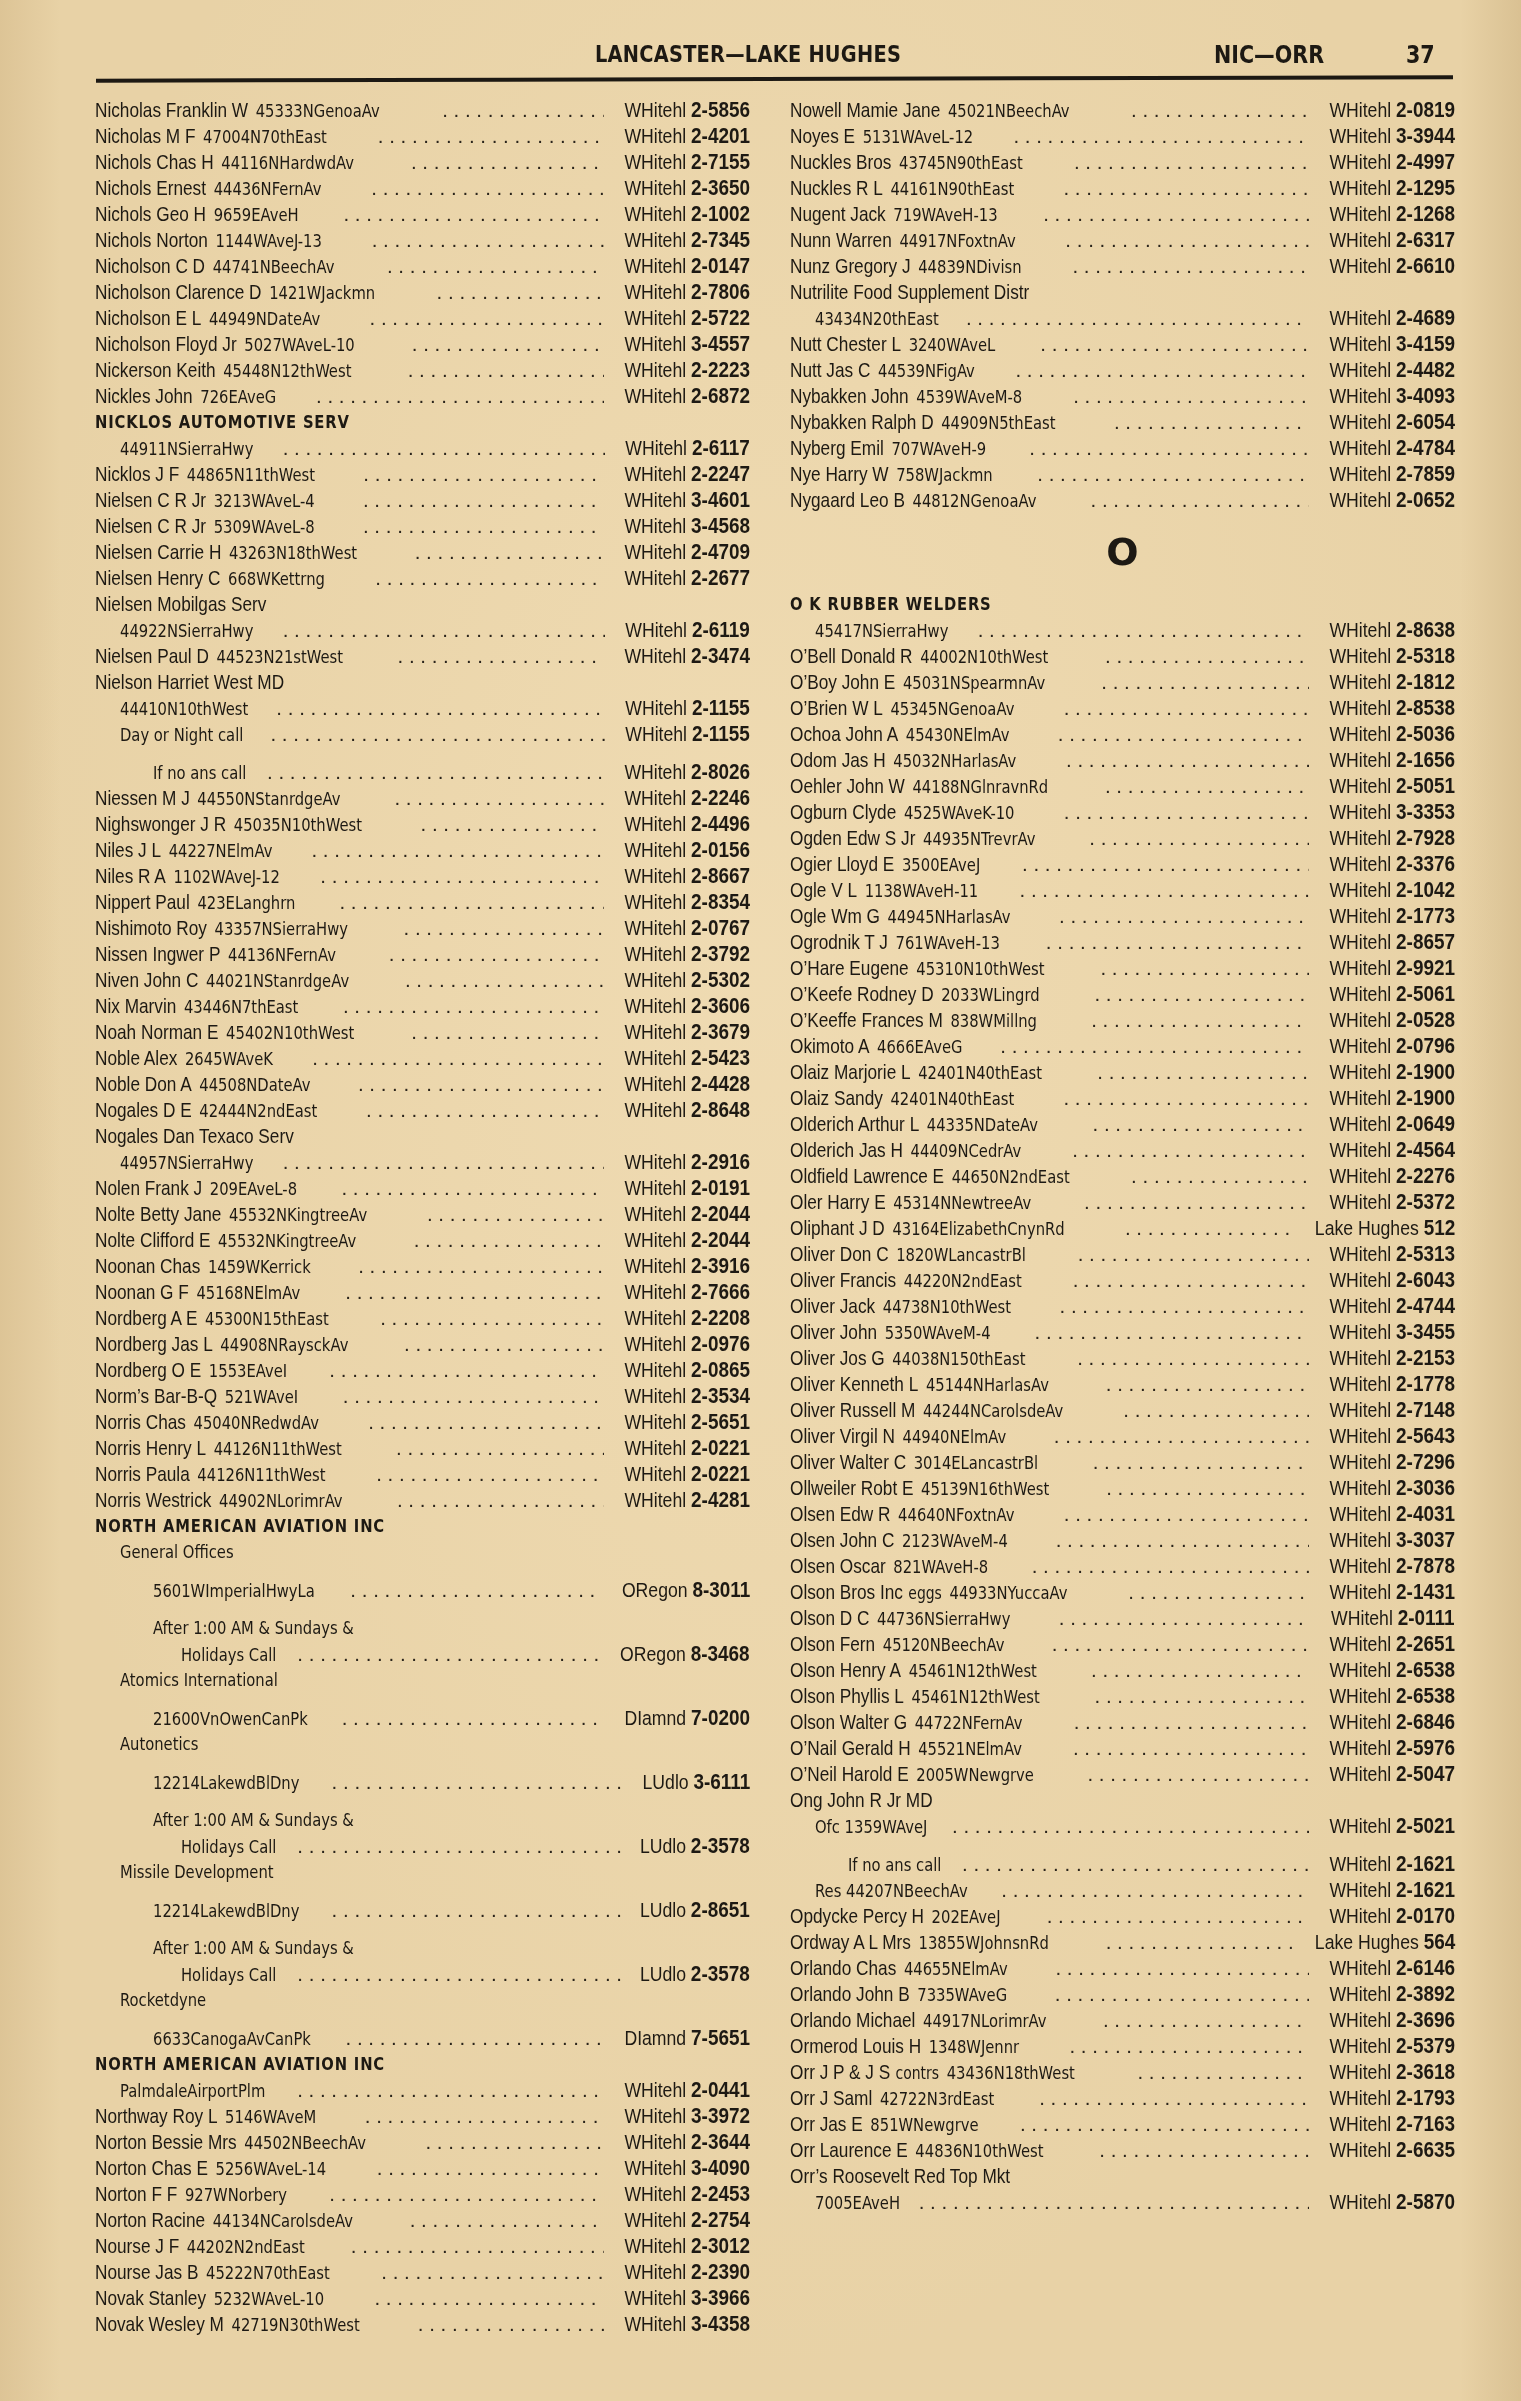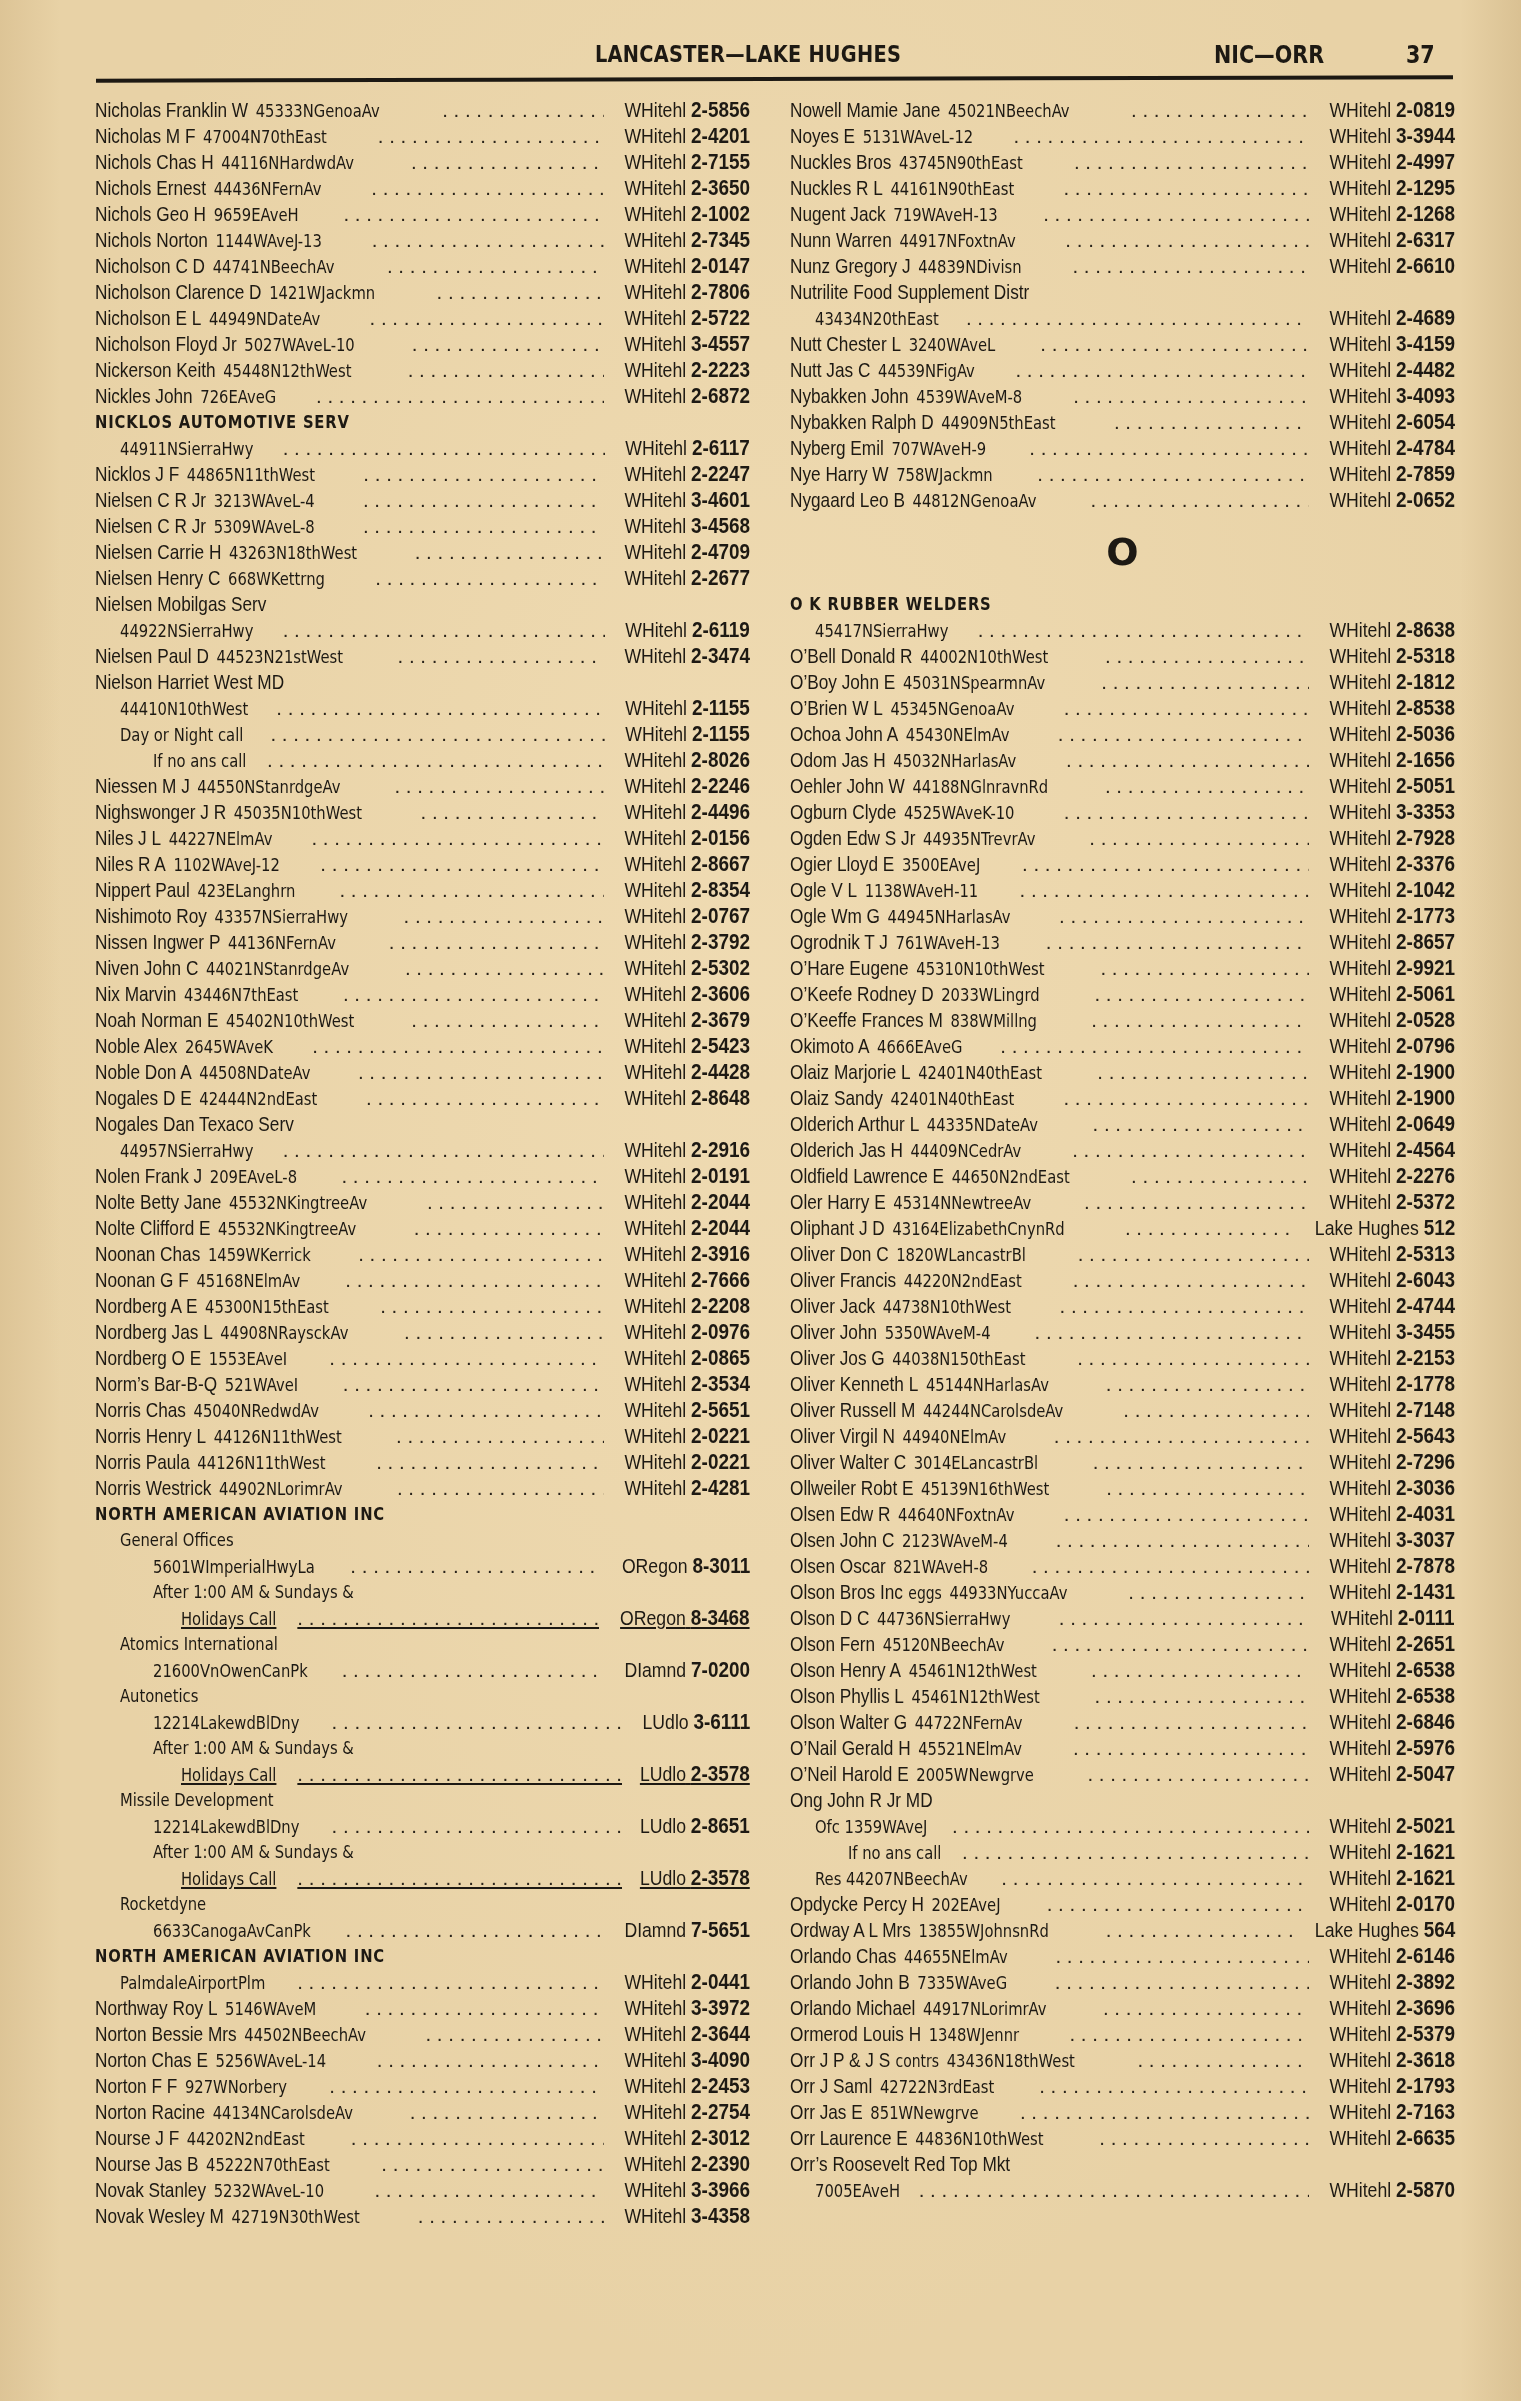--- a/index.html
+++ b/index.html
@@ -49,22 +49,22 @@
   .row .txt { transform: scaleX(0.82); transform-origin: left center; display: inline-block; flex: 0 0 auto; }
   .row .lead { flex: 1 1 auto; overflow: hidden; letter-spacing: 4px; color: #2a241b; }
   .row .lead::after { content: ". . . . . . . . . . . . . . . . . . . . . . . . . . . . . . . . . . . . . . . . . . . . . . . . . . . . . . . . . . . ."; letter-spacing: 0; }
   .row .phone { flex: 0 0 auto; text-align: right; font-size: 20.5px; transform: scaleX(0.86); transform-origin: right center; }
   .row .phone .exch { }
   .row .phone .num { font-weight: bold; font-size: 22px; }
   .name { font-size: 21px; }
   .addr { margin-left: 9.3px; font-family: "DejaVu Sans", sans-serif; font-size: 18px; }
   .note { margin-left: 6.6px; font-family: "DejaVu Sans", sans-serif; font-size: 17px; }
   .indent1 { padding-left: 25px; align-items: center; }
-  .indent2 { padding-left: 58px; }
-  .indent3 { padding-left: 86px; text-decoration: underline; }
+  .indent2 { padding-left: 58px; margin-top: 12px; }
+  .indent3 { padding-left: 86px; }
   .sub { font-family: "DejaVu Sans", sans-serif; font-size: 18px; }
   .bold-heading { font-family: "DejaVu Sans", sans-serif; font-weight: bold; font-size: 18px; letter-spacing: 1px; transform: scaleX(0.9); transform-origin: left center; }
   .letter-section {
     height: 78px; display: flex; align-items: center; justify-content: center;
     font-family: "DejaVu Sans", sans-serif; font-weight: bold; font-size: 38px;
   }
 </style>
 </head>
 <body>
 

